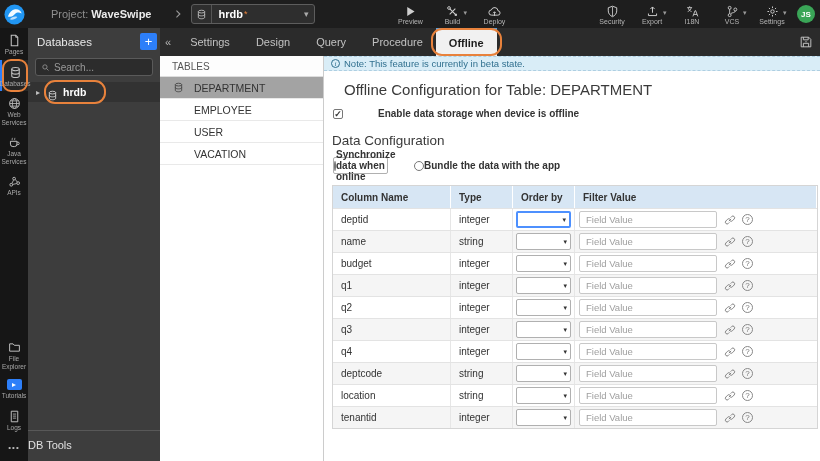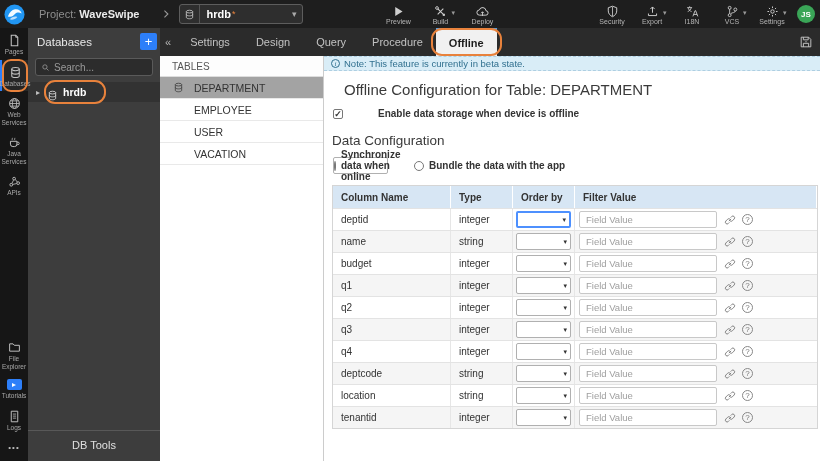--- a/index.html
+++ b/index.html
@@ -3,21 +3,21 @@
 <meta charset="utf-8">
 <style>
   * { margin:0; padding:0; box-sizing:border-box; }
   html,body { background:#fff; }
   body { font-family:"Liberation Sans", sans-serif; }
   .app { position:relative; width:820px; height:461px; overflow:hidden; background:#fff; }
 
   
   .topbar { position:absolute; top:0; left:0; right:0; height:28px; background:#1e1e1e; display:flex; align-items:center; z-index:5; }
   .logo { width:21px; height:21px; margin-left:4px; flex:0 0 auto; cursor:pointer; }
-  .proj { margin-left:14px; font-size:11px; white-space:nowrap; }
+  .proj { margin-left:26px; font-size:11px; white-space:nowrap; }
   .proj .plabel { color:#8f8f8f; }
   .proj .pname { color:#ececec; font-weight:bold; }
   .bc-chev { width:10px; height:10px; color:#9a9a9a; margin-left:22px; }
   .dbselect { margin-left:8px; height:20px; width:124px; background:#2e2e2e; border:1px solid #5d5d5d; border-radius:3px; display:flex; align-items:center; cursor:pointer; }
   .dbsel-ic { width:20px; height:18px; display:flex; align-items:center; justify-content:center; border-right:1px solid #555; color:#c9c9c9; }
   .dbsel-ic svg { width:11px; height:11px; }
   .dbsel-val { color:#fff; font-size:11px; font-weight:bold; margin-left:6px; }
   .dbsel-mod { color:#e8823c; font-size:9px; vertical-align:super; margin-left:1px; }
   .dbsel-chev { margin-left:auto; margin-right:6px; color:#aaa; font-size:9px; }
   .tb-actions { display:flex; align-items:center; }
@@ -51,21 +51,21 @@
   .dbsearch { margin:3px 7px 6px; height:18px; background:#2c2c2c; border:1px solid #5a5a5a; border-radius:3px; display:flex; align-items:center; padding:0 5px; }
   .dbsearch svg { width:9px; height:9px; color:#9a9a9a; flex:0 0 auto; }
   .dbsearch input { flex:1; min-width:0; background:transparent; border:none; outline:none; color:#ddd; font-size:10px; margin-left:4px; font-family:"Liberation Sans",sans-serif; }
   .dbsearch input::placeholder { color:#9a9a9a; }
   .db-item { position:relative; height:20px; display:flex; align-items:center; background:#323232; cursor:pointer; }
   .db-item .caret { color:#c0c0c0; font-size:8px; margin-left:8px; }
   .db-item .ic { width:11px; height:11px; color:#d8d8d8; margin-left:7px; }
   .db-item .ic svg { width:11px; height:11px; }
   .db-item .lbl { color:#fff; font-size:10.5px; font-weight:bold; margin-left:5px; }
   .db-item::after { content:""; position:absolute; left:16px; top:-2px; width:58px; bottom:-2px; border:2px solid #e8823c; border-radius:11px; pointer-events:none; }
-  .dbp-foot { margin-top:auto; border-top:1px solid #585858; text-align:center; color:#e0e0e0; font-size:11px; padding:8px 0 10px; cursor:pointer; }
+  .dbp-foot { margin-top:auto; border-top:1px solid #585858; color:#e0e0e0; font-size:11px; padding:8px 0 10px; cursor:pointer; }
 
   
   .main { position:absolute; left:160px; top:28px; right:0; bottom:0; display:flex; flex-direction:column; }
   .tabbar { height:28px; background:#2b2b2b; display:flex; align-items:stretch; flex:0 0 auto; }
   .collapse { color:#b5b5b5; font-size:11px; align-self:center; padding:0 6px 0 5px; cursor:pointer; }
   .tabs { display:flex; align-items:stretch; }
   .tab { position:relative; color:#c2c2c2; font-size:11px; padding:0 13px; display:flex; align-items:center; cursor:pointer; }
   .tab.active { background:#f1f1f1; color:#1d1d1d; font-weight:bold; border-top:2px solid #56a0e0; }
   .tab.active::after { content:""; position:absolute; inset:-2px -5px 0 -5px; border:2px solid #e8823c; border-radius:11px; pointer-events:none; }
   .saveic { margin-left:auto; align-self:center; color:#c5c5c5; width:14px; height:14px; margin-right:7px; cursor:pointer; }
@@ -84,21 +84,21 @@
   .info-ic { width:9px; height:9px; border:1px solid #31708f; border-radius:50%; font-size:7px; line-height:8px; text-align:center; margin-right:4px; font-style:italic; font-family:"Liberation Serif",serif; flex:0 0 auto; }
   .content h1 { font-size:15px; font-weight:400; color:#3a3a3a; margin:10px 0 0 20px; }
   .chkrow { display:flex; align-items:center; margin:10px 0 0 9px; cursor:pointer; }
   .chkbox { width:10px; height:10px; border:1px solid #777; border-radius:2px; background:#fff; font-size:9px; line-height:9px; text-align:center; color:#333; font-weight:bold; }
   .chkrow .lbl { font-size:10px; font-weight:bold; color:#333; margin-left:6px;padding-left:29px; }
   .content h2 { font-size:13.5px; font-weight:400; color:#3a3a3a; margin:14px 0 0 8px; }
   .radios { display:flex; gap:26px; margin:9px 0 0 9px; }
   .radioopt { display:flex; align-items:center; cursor:pointer; }
   .radio { width:10px; height:10px; border:1px solid #777; border-radius:50%; position:relative; background:#fff; }
   .radioopt.sel .radio::after { content:""; position:absolute; inset:2px; background:#444; border-radius:50%; }
-  .radioopt .lbl { font-size:10px; font-weight:bold; color:#333; margin-left:5px; }
+  .radioopt .lbl { font-size:10px; font-weight:bold; color:#333; }
 
   
   .dtable { margin:11px 2px 0 8px; border:1px solid #d5d5d5; }
   .thead { display:flex; background:#d7e6f4; height:22px; align-items:center; }
   .thead .hcell { font-size:10px; font-weight:bold; color:#333; padding-left:8px; border-right:1px solid #fff; height:100%; display:flex; align-items:center; }
   .trow { display:flex; height:22px; align-items:center; border-top:1px solid #e3e3e3; background:#fff; }
   .trow:nth-child(even) { background:#f5f5f5; }
   .cell { height:100%; display:flex; align-items:center; padding-left:8px; border-right:1px solid #e6e6e6; font-size:10px; color:#333; }
   .c-name { width:118px; flex:0 0 auto; }
   .c-type { width:62px; flex:0 0 auto; }

